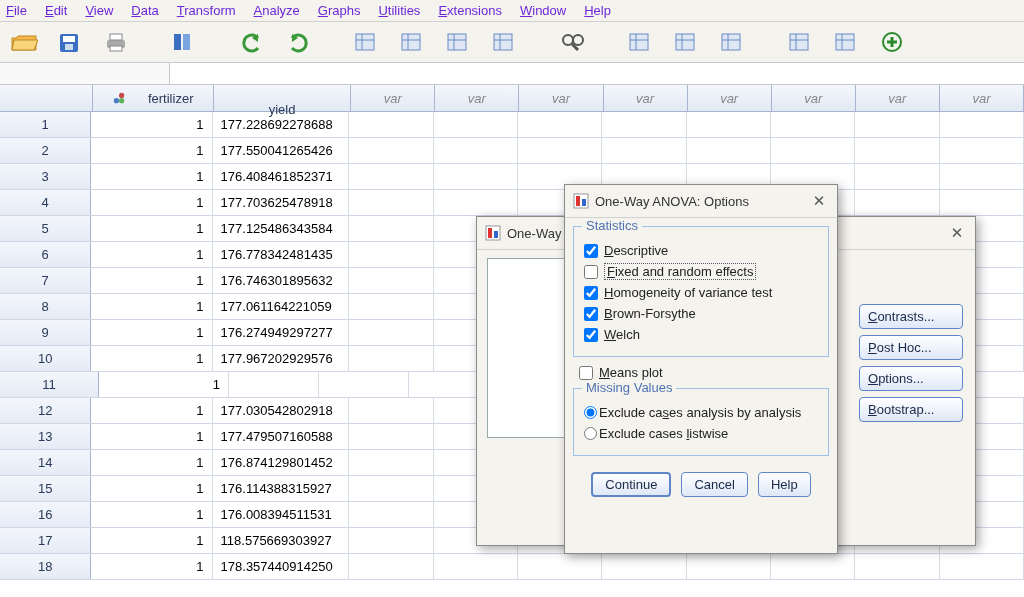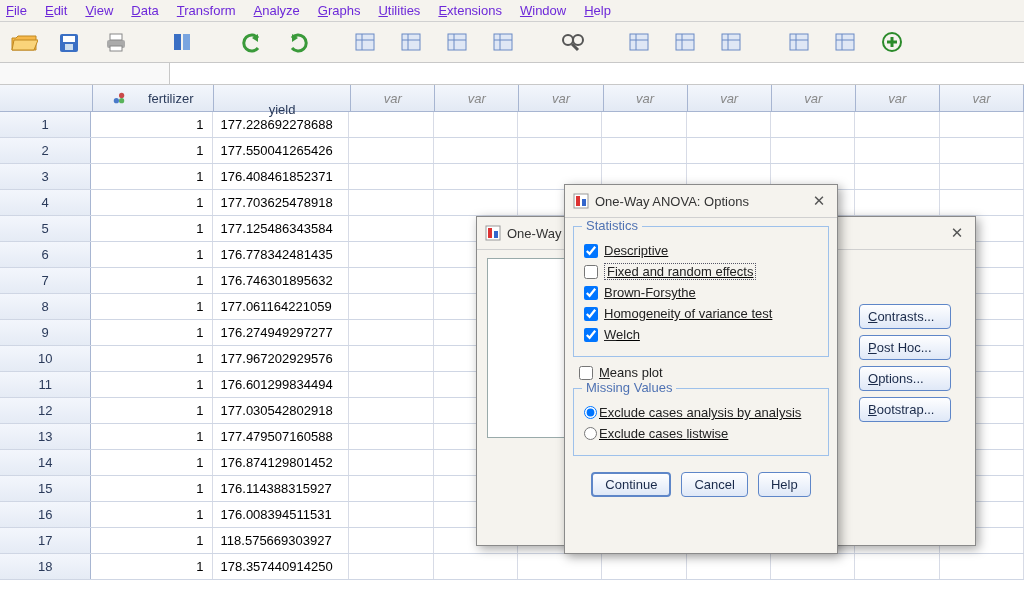--- a/index.html
+++ b/index.html
@@ -39,32 +39,32 @@
 .cell.var { width: 90px; }
 
 .icon-small { width:14px; height:14px; }
 
 
 .dialog { position:absolute; background:#f5f3ee; border:1px solid #8a8a8a; box-shadow: 3px 3px 10px rgba(0,0,0,.35); }
 .titlebar { display:flex; align-items:center; padding: 6px 8px; gap:6px; border-bottom:1px solid #d0d0d0; }
 .titlebar .ico { width:16px; height:16px; }
 .titlebar .ttl { flex:1; color:#333; }
 .titlebar .close { width:20px; height:20px; display:flex; align-items:center; justify-content:center; cursor:pointer; color:#555; font-size:15px;}
-.fieldset { border:1px solid #9ec1eb; margin:8px; padding: 10px 10px 8px; position:relative;text-decoration:underline; }
+.fieldset { border:1px solid #9ec1eb; margin:8px; padding: 10px 10px 8px; position:relative; }
 .fieldset .legend { position:absolute; top:-9px; left:8px; background:#f5f3ee; padding:0 4px; color:#4f72b3; }
 .chk { display:flex; align-items:flex-end; gap:6px; margin:6px 0; color:#222; }
 .chk input { width:14px; height:14px; }
 .chk .ul, .rad .ul { text-decoration: underline; }
 .rad { display:flex; align-items:center; gap:2px; margin:6px 0; color:#222; }
 .dotted { border:1px dotted #556; padding:0 2px; }
 
 .btn { background: linear-gradient(#fefeff,#dfe8f7); border:1px solid #5e86c8; border-radius:4px; padding:3px 12px; color:#1a2a4a; cursor:pointer; }
 .btn-row { display:flex; gap:10px; justify-content:center; padding:8px 0 12px; }
 
-.sidebtn { display:block; width:92px; margin:6px 12px; background: linear-gradient(#fefeff,#dfe8f7); border:1px solid #5e86c8; border-radius:4px; padding:4px 8px; color:#1a2a4a; text-align:left; cursor:pointer;}
+.sidebtn { display:block; width:104px; margin:6px 0; background: linear-gradient(#fefeff,#dfe8f7); border:1px solid #5e86c8; border-radius:4px; padding:4px 8px; color:#1a2a4a; text-align:left; cursor:pointer;}
 
 
 .listbox { background:#fff; border:1px solid #9aa; width:130px; height:180px; margin:8px 0 8px 10px; }
 .bluebtn { background: linear-gradient(#fefeff,#cfe0f7); border:1px solid #4f78c4; border-radius:4px; width:100px; height:20px; margin:0 0 0 100px;}
 
 
 .dlg-parent { left: 476px; top: 216px; width: 500px; height: 330px; z-index: 5;}
 .dlg-parent .content { position:relative; height: calc(100% - 30px);}
 .right-btns { position:absolute; right:12px; top:40px; }
 
@@ -375,21 +375,20 @@
         <div class="cell var"></div>
         <div class="cell var"></div>
         <div class="cell var"></div>
         <div class="cell var"></div>
         <div class="cell var"></div>
         <div class="cell var"></div>
       </div>
       <div class="row">
         <div class="rowhead">11</div>
         <div class="cell fert">1</div>
-        <div class="cell yield">176.601299834494</div>
         <div class="cell var"></div>
         <div class="cell var"></div>
         <div class="cell var"></div>
         <div class="cell var"></div>
         <div class="cell var"></div>
         <div class="cell var"></div>
         <div class="cell var"></div>
         <div class="cell var"></div>
       </div>
       <div class="row">
@@ -525,25 +524,25 @@
         <div class="chk">
           <input type="checkbox" checked="" style="">
           <span><span class="ul">D</span>escriptive</span>
         </div>
         <div class="chk">
           <input type="checkbox" style="">
           <span><span class="dotted"><span class="ul">F</span>ixed and random effects</span></span>
         </div>
         <div class="chk">
           <input type="checkbox" checked="" style="">
-          <span><span class="ul">B</span>rown-Forsythe</span>
+          <span><span class="ul">H</span>omogeneity of variance test</span>
         </div>
         <div class="chk">
           <input type="checkbox" checked="" style="">
-          <span><span class="ul">H</span>omogeneity of variance test</span>
+          <span><span class="ul">B</span>rown-Forsythe</span>
         </div>
         <div class="chk">
           <input type="checkbox" checked="" style="">
           <span><span class="ul">W</span>elch</span>
         </div>
       </div>
   </div>
 
   <div class="chk" style="margin-left:14px">
     <input type="checkbox" style="">

